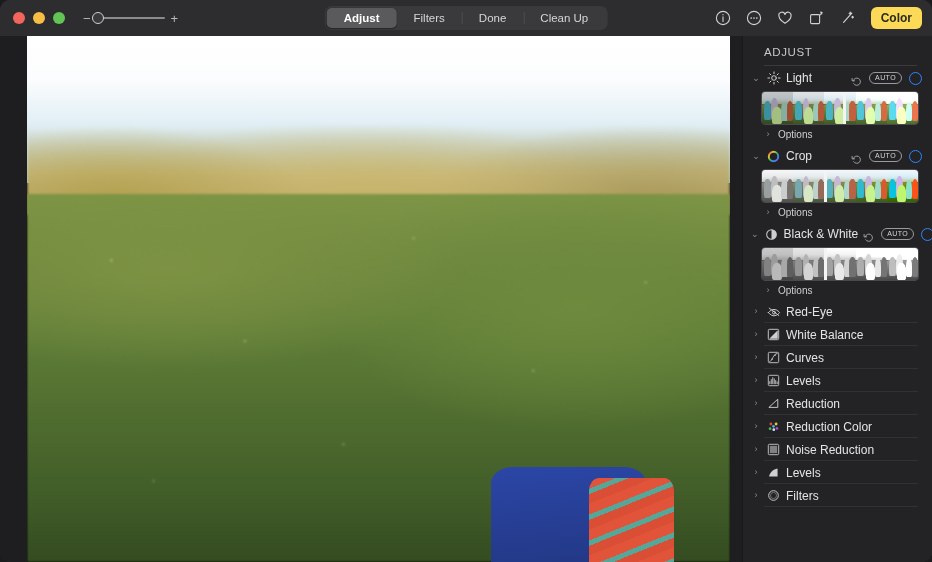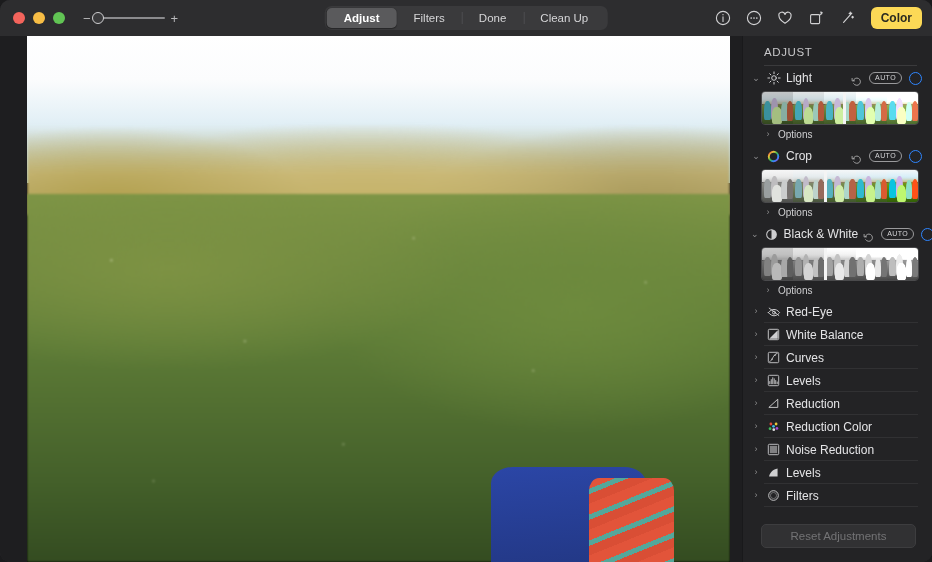--- a/index.html
+++ b/index.html
@@ -854,16 +854,15 @@
       <span class="chev">›</span>
       <span class="sec-ico">
         <svg width="13" height="13" viewBox="0 0 14 14" fill="none" stroke="currentColor" stroke-width="1">
           <circle cx="7" cy="7" r="5.2"></circle>
             <circle cx="7" cy="7" r="3.3" opacity=".45"></circle>
         </svg>
       </span>
       <span class="sec-label">Filters</span>
     </div>
 
-    <button id="reset-btn" disabled="">Reset Adjustments</button>
   </div>
 
 </div>
 
 </body></html>

